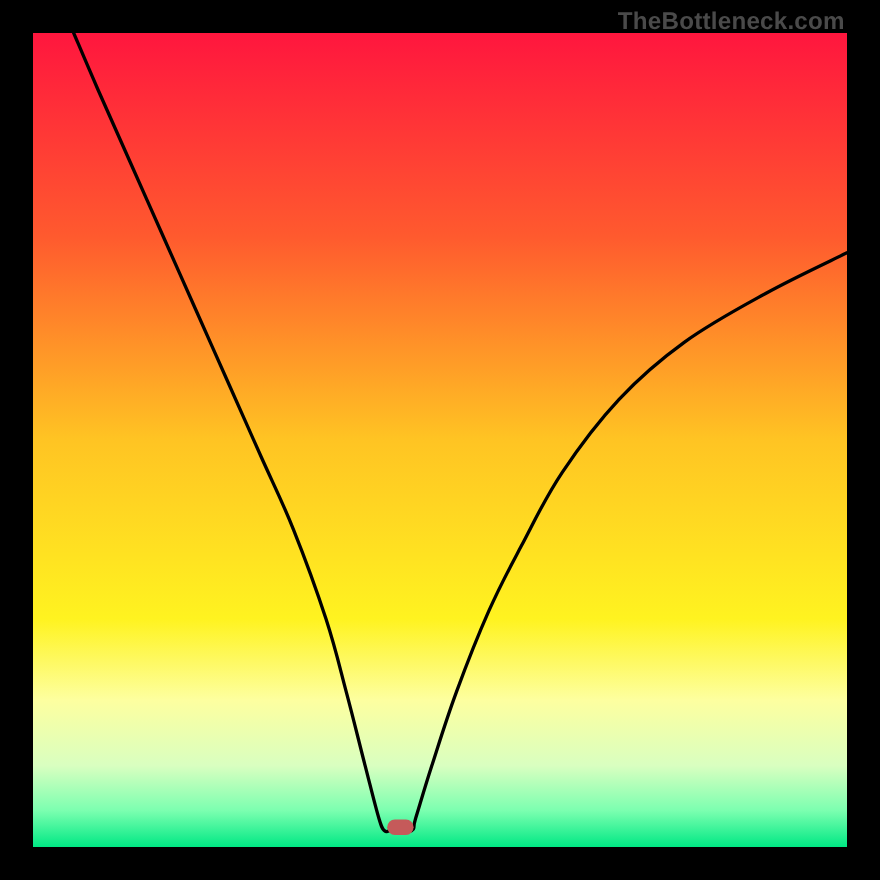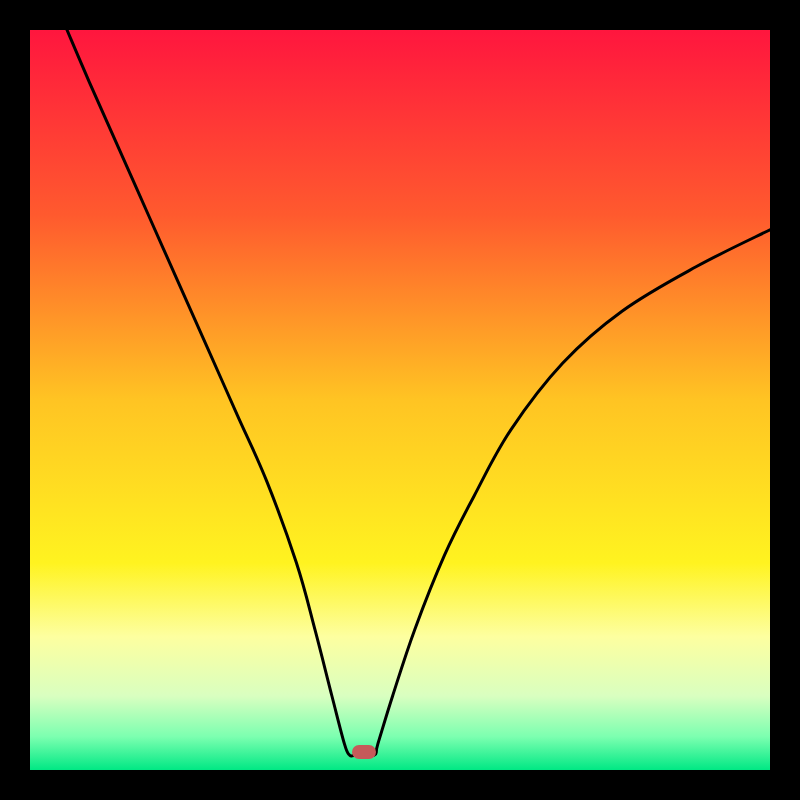--- a/index.html
+++ b/index.html
@@ -66,13 +66,14 @@
             <stop offset="90%" stop-color="#d9ffc0"></stop>
             <stop offset="95.5%" stop-color="#7cffb0"></stop>
             <stop offset="100%" stop-color="#00e884"></stop>
           </linearGradient>
       </defs>
       <rect x="0" y="0" width="740" height="740" fill="url(#bg)"></rect>
       <path id="curvePath" fill="none" stroke="#000" stroke-width="3" stroke-linejoin="round" stroke-linecap="round" d="M 37 0 C 40.996 9.323999999999991, 49.876000000000005 30.48799999999996, 59.2 51.799999999999955 C 68.524 73.11199999999995, 78.14399999999999 94.42399999999998, 88.8 118.39999999999998 C 99.456 142.37599999999998, 107.744 161.024, 118.4 185 C 129.056 208.976, 137.344 227.62399999999997, 148 251.59999999999997 C 158.656 275.57599999999996, 166.944 294.22400000000005, 177.6 318.20000000000005 C 188.256 342.17600000000004, 196.544 360.824, 207.20000000000002 384.8 C 217.85600000000002 408.776, 226.144 424.76, 236.8 451.4 C 247.45600000000002 478.03999999999996, 257.74199999999996 506.15999999999997, 266.4 532.8 C 275.058 559.4399999999999, 278.50640000000004 575.424, 284.90000000000003 599.4 C 291.2936 623.376, 296.592 645.354, 301.91999999999996 666 C 307.24799999999993 686.646, 311.3032 703.444, 314.5 714.1 C 317.6968 724.7560000000001, 317.6820000000001 723.202, 319.68000000000006 725.2 C 321.67800000000005 727.1980000000001, 321.2044 725.2, 325.6 725.2 C 329.9956 725.2, 340.10400000000004 727.1980000000001, 344.1 725.2 C 348.096 723.202, 344.46999999999997 724.7560000000001, 347.79999999999995 714.1 C 351.12999999999994 703.444, 355.93999999999994 686.646, 362.59999999999997 666 C 369.26 645.354, 375.476 624.708, 384.8 599.4 C 394.124 574.092, 403.744 549.376, 414.40000000000003 525.4 C 425.05600000000004 501.424, 432.012 488.844, 444 466.2 C 455.988 443.556, 465.016 423.57599999999996, 481 399.59999999999997 C 496.984 375.62399999999997, 512.8199999999999 354.31199999999995, 532.8 332.99999999999994 C 552.78 311.68799999999993, 568.024 298.51599999999996, 592 281.2 C 615.976 263.884, 639.36 251.45199999999994, 666 236.79999999999995 C 692.64 222.14799999999997, 726.68 206.46000000000004, 740 199.80000000000007"></path>
     </svg>
     <div class="marker" id="marker" style="left: 334.48px; top: 722.24px;"></div>
   </div>
+  <div class="watermark">TheBottleneck.com</div>
 </div>
 
 </body></html>

